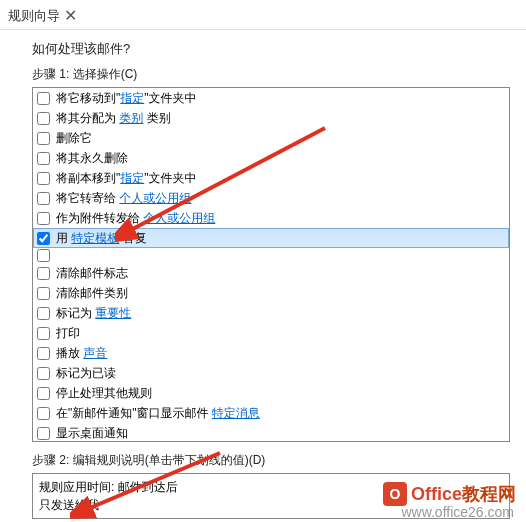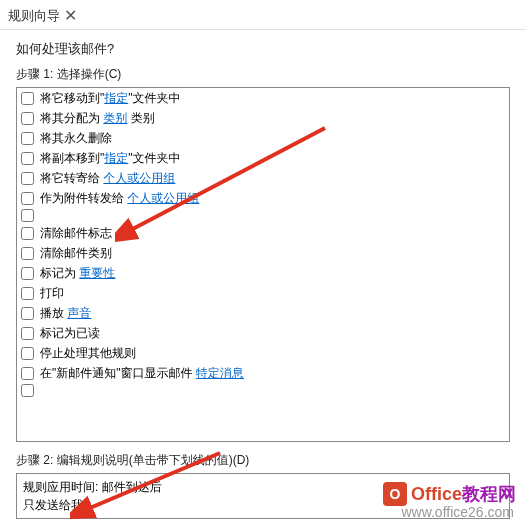--- a/index.html
+++ b/index.html
@@ -20,21 +20,21 @@
       border-bottom: 1px solid #e0e0e0;
     }
     .titlebar-title { font-size: 13px; color: #333; }
     .close-btn {
       font-size: 16px;
       color: #555;
       cursor: pointer;
       padding: 0 4px;
       font-family: Arial, sans-serif;
     }
-    .content { padding: 10px 16px 0 16px; }
+    .content { padding: 10px 16px 0 16px; margin-left: 16px; }
     .prompt { font-size: 13px; color: #222; margin-bottom: 8px; }
     .step-label { font-size: 12px; color: #222; margin-bottom: 4px; }
     .listbox {
       border: 1px solid #888;
       height: 355px;
       overflow-y: auto;
       background: #fff;
       margin-bottom: 10px;
     }
     .list-item {
@@ -82,21 +82,21 @@
       background: #d9452a;
       border-radius: 4px;
       color: #fff;
       display: flex;
       align-items: center;
       justify-content: center;
       font-size: 14px;
       margin-right: 4px;
     }
     .wm-text1 { color: #d9452a; font-size: 18px; }
-    .wm-text2 { color: #a21caf; font-size: 18px; }
+    .wm-text2 { color: #c2410c; font-size: 18px; }
     .wm-url {
       position: absolute;
       bottom: 2px;
       right: 12px;
       font-size: 14px;
       color: #999;
       font-family: Arial, sans-serif;
       pointer-events: none;
     }
     .arrow {
@@ -125,34 +125,42 @@
         <div class="list-item">
           <input type="checkbox" style="">
           <span class="item-text"><span>将它移动到"</span><span class="link">指定</span><span>"文件夹中</span></span>
         </div>
         <div class="list-item">
           <input type="checkbox" style="">
           <span class="item-text"><span>将其分配为 </span><span class="link">类别</span><span> 类别</span></span>
         </div>
         <div class="list-item">
           <input type="checkbox" style="">
+          <span class="item-text"><span>删除它</span></span>
+        </div>
+        <div class="list-item">
+          <input type="checkbox" style="">
           <span class="item-text"><span>将其永久删除</span></span>
         </div>
         <div class="list-item">
           <input type="checkbox" style="">
           <span class="item-text"><span>将副本移到"</span><span class="link">指定</span><span>"文件夹中</span></span>
         </div>
         <div class="list-item">
           <input type="checkbox" style="">
           <span class="item-text"><span>将它转寄给 </span><span class="link">个人或公用组</span></span>
         </div>
         <div class="list-item">
           <input type="checkbox" style="">
           <span class="item-text"><span>作为附件转发给 </span><span class="link">个人或公用组</span></span>
         </div>
+        <div class="list-item selected">
+          <input type="checkbox" checked="" style="">
+          <span class="item-text"><span>用 </span><span class="link">特定模板</span><span> 答复</span></span>
+        </div>
         <div class="list-item">
           <input type="checkbox" style="">
         </div>
         <div class="list-item">
           <input type="checkbox" style="">
           <span class="item-text"><span>清除邮件标志</span></span>
         </div>
         <div class="list-item">
           <input type="checkbox" style="">
           <span class="item-text"><span>清除邮件类别</span></span>
@@ -176,20 +184,21 @@
         <div class="list-item">
           <input type="checkbox" style="">
           <span class="item-text"><span>停止处理其他规则</span></span>
         </div>
         <div class="list-item">
           <input type="checkbox" style="">
           <span class="item-text"><span>在"新邮件通知"窗口显示邮件 </span><span class="link">特定消息</span></span>
         </div>
         <div class="list-item">
           <input type="checkbox" style="">
+          <span class="item-text"><span>显示桌面通知</span></span>
         </div>
       </div>
   </div>
 
   <div class="step-label">
     <span>步骤 2: 编辑规则说明(单击带下划线的值)(D)</span>
   </div>
   <div class="step2-box">
     <div>规则应用时间: 邮件到达后</div>
     <div>只发送给我</div>

